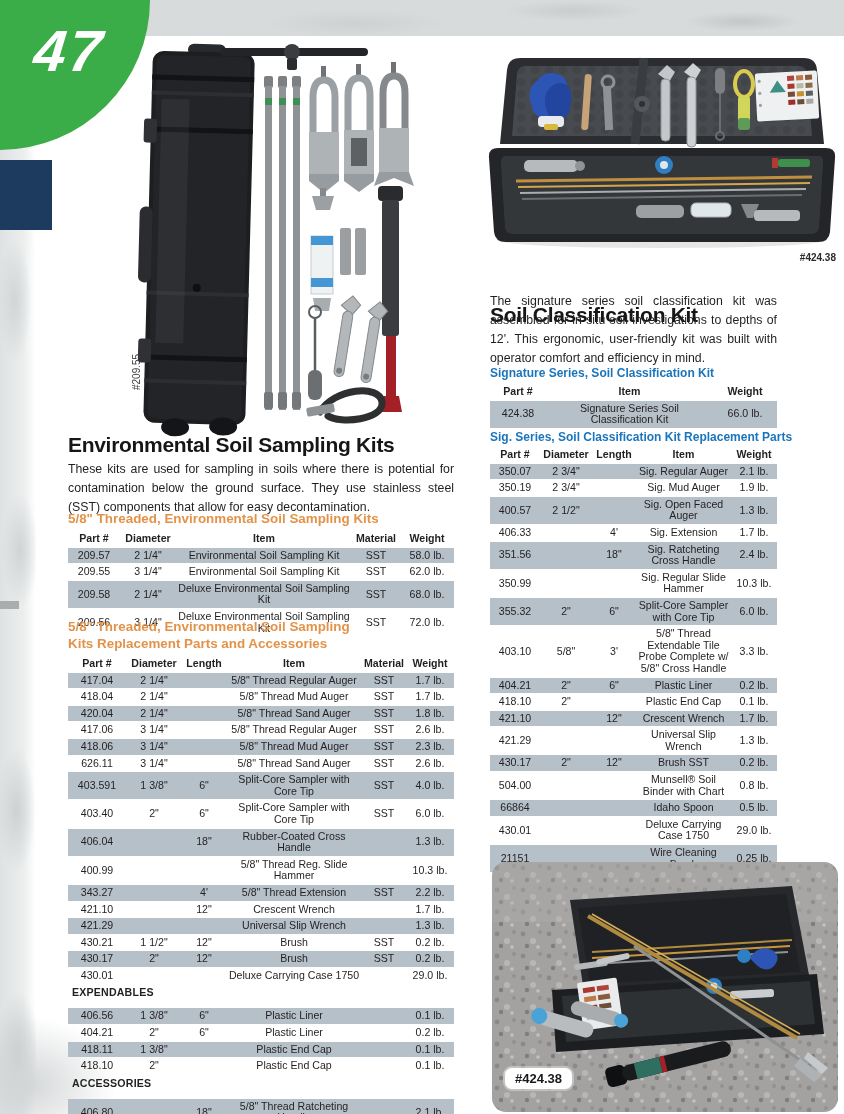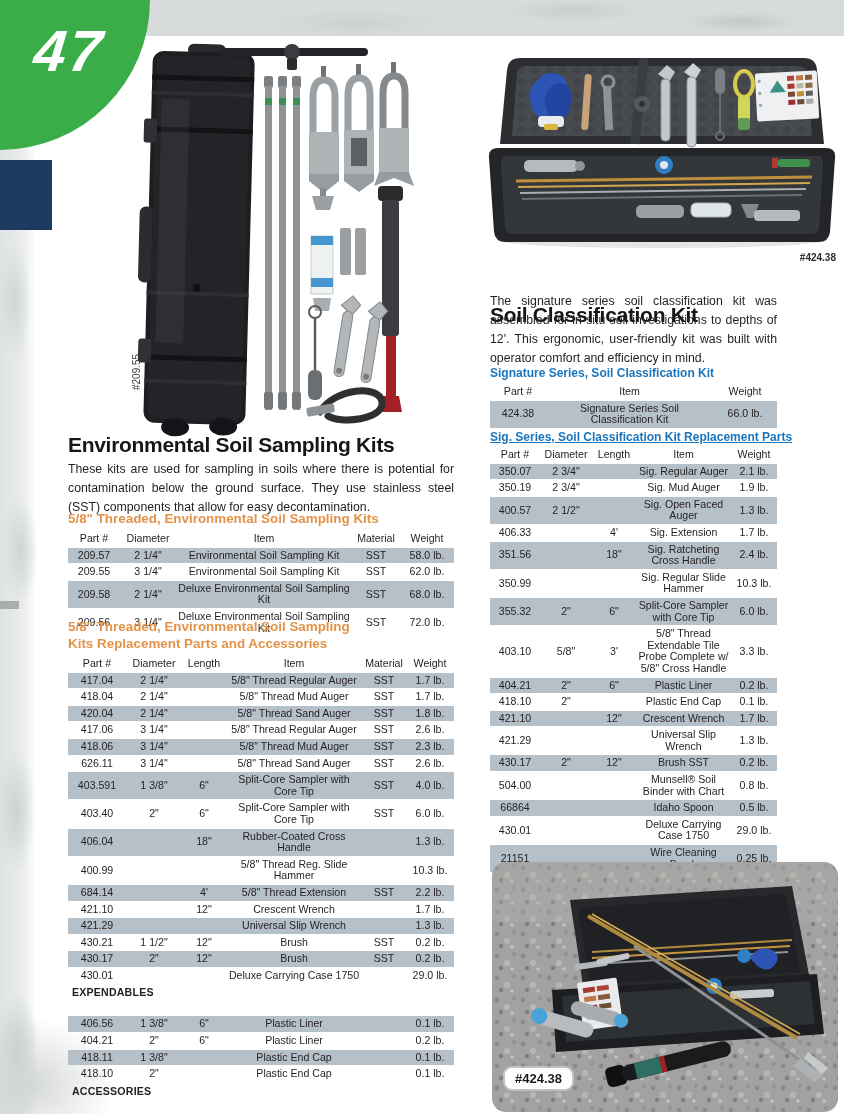--- a/index.html
+++ b/index.html
@@ -38,23 +38,23 @@
   .subhead{position:absolute;font-size:13.4px;font-weight:700;line-height:16.5px;}
   .subhead.orange{color:#e39349;}
   .subhead.blue{color:#1b75bc;font-size:12px;white-space:nowrap;}
   .caption{position:absolute;font-size:10px;color:#2b2b2b;}
   .vlabel{position:absolute;font-size:10px;color:#3c3c3c;writing-mode:vertical-rl;transform:rotate(180deg);}
 
   
   .ptable{position:absolute;font-size:10.6px;}
   .trow{display:flex;align-items:center;margin-bottom:1px;}
   .trow.shaded{background:#b6c0c9;}
-  .trow.thead{font-weight:400;}
+  .trow.thead{font-weight:700;}
   .tcell{box-sizing:border-box;padding:2px 2px;line-height:11.6px;text-align:center;flex:0 0 auto;}
-  .tsection{font-weight:700;padding:2px 0 17px 4px;letter-spacing:0.2px;}
+  .tsection{font-weight:700;padding:2px 0 9px 4px;letter-spacing:0.2px;}
   .t1{width:386px;} .t1 .c0{width:52px;} .t1 .c1{width:56px;} .t1 .c2{width:176px;} .t1 .c3{width:48px;} .t1 .c4{width:54px;}
   .t2{width:386px;} .t2 .c0{width:58px;} .t2 .c1{width:56px;} .t2 .c2{width:44px;} .t2 .c3{width:136px;} .t2 .c4{width:44px;} .t2 .c5{width:48px;}
   .tA{width:287px;} .tA .c0{width:56px;} .tA .c1{width:167px;} .tA .c2{width:64px;}
   .tB{width:287px;} .tB .c0{width:50px;} .tB .c1{width:52px;} .tB .c2{width:44px;} .tB .c3{width:95px;} .tB .c4{width:46px;}
 
   .photo{position:absolute;}
   .badge{position:absolute;background:#ffffff;border-radius:7px;padding:3px 10px;font-size:13px;
     font-weight:700;color:#1a1a1a;box-shadow:0 0 0 2px rgba(255,255,255,0.35);}
 </style>
 </head>
@@ -311,21 +311,21 @@
       </div>
       <div class="trow ">
         <div class="tcell c0">400.99</div>
         <div class="tcell c1"></div>
         <div class="tcell c2"></div>
         <div class="tcell c3">5/8" Thread Reg. Slide Hammer</div>
         <div class="tcell c4"></div>
         <div class="tcell c5">10.3 lb.</div>
       </div>
       <div class="trow shaded">
-        <div class="tcell c0">684.14</div>
+        <div class="tcell c0">343.27</div>
         <div class="tcell c1"></div>
         <div class="tcell c2">4'</div>
         <div class="tcell c3">5/8" Thread Extension</div>
         <div class="tcell c4">SST</div>
         <div class="tcell c5">2.2 lb.</div>
       </div>
       <div class="trow ">
         <div class="tcell c0">421.10</div>
         <div class="tcell c1"></div>
         <div class="tcell c2">12"</div>
@@ -510,21 +510,21 @@
         <div class="tcell c0">Part #</div>
         <div class="tcell c1">Item</div>
         <div class="tcell c2">Weight</div>
       </div>
       <div class="trow shaded">
         <div class="tcell c0">424.38</div>
         <div class="tcell c1">Signature Series Soil Classification Kit</div>
         <div class="tcell c2">66.0 lb.</div>
       </div>
     </div>
-  <div class="subhead blue" style="left:490px;top:429px;width:287px;text-decoration:underline;">Sig. Series, Soil Classification Kit Replacement Parts</div>
+  <div class="subhead blue" style="left:490px;top:429px;width:287px;">Sig. Series, Soil Classification Kit Replacement Parts</div>
   <div class="ptable tB" style="left:490px;top:447px;">
       <div class="trow thead">
         <div class="tcell c0">Part #</div>
         <div class="tcell c1">Diameter</div>
         <div class="tcell c2">Length</div>
         <div class="tcell c3">Item</div>
         <div class="tcell c4">Weight</div>
       </div>
       <div class="trow shaded">
         <div class="tcell c0">350.07</div>

